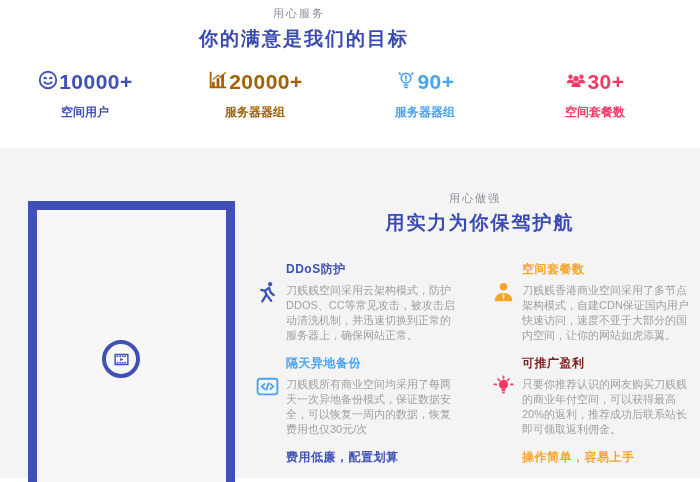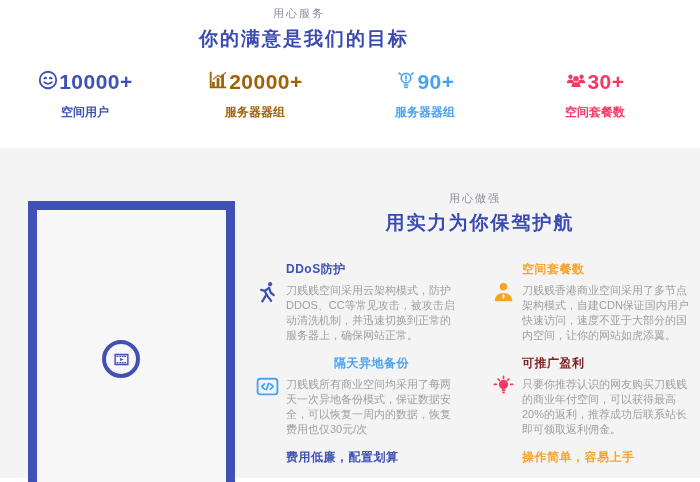--- a/index.html
+++ b/index.html
@@ -170,21 +170,21 @@
         <div class="feature">
           <div class="feature-icon" style="color: rgb(73, 163, 240);">
             <svg viewBox="0 0 24 24" fill="none" stroke="currentColor" stroke-width="1.8" stroke-linecap="round" stroke-linejoin="round">
               <rect x="2.5" y="4.5" width="19" height="15" rx="2.5"></rect>
               <path d="M9.2 9.5 L6.5 12 L9.2 14.5"></path>
               <path d="M14.8 9.5 L17.5 12 L14.8 14.5"></path>
               <path d="M13 9 L11 15"></path>
             </svg>
           </div>
           <div class="feature-body">
-            <div class="feature-title" style="color: rgb(73, 163, 240); margin-left: 48px;">隔天异地备份</div>
+            <div class="feature-title" style="color: rgb(73, 163, 240);">隔天异地备份</div>
             <div class="feature-text">刀贱贱所有商业空间均采用了每两天一次异地备份模式，保证数据安全，可以恢复一周内的数据，恢复费用也仅30元/次</div>
           </div>
         </div>
 
         <div class="feature">
           <div class="feature-icon" style="color: rgb(242, 58, 103);">
             <svg viewBox="0 0 24 24" fill="currentColor" stroke="currentColor" stroke-width="1.6" stroke-linecap="round">
               <circle cx="12" cy="10" r="4.4" stroke="none"></circle>
               <rect x="10.3" y="14.5" width="3.4" height="2" stroke="none"></rect>
               <rect x="10.8" y="17" width="2.4" height="1.6" stroke="none"></rect>

